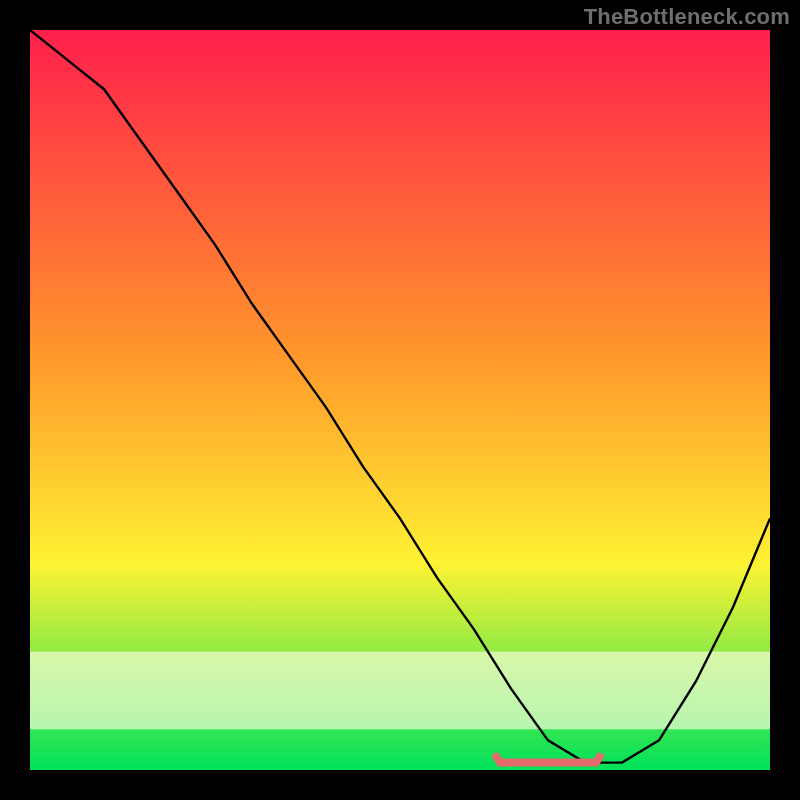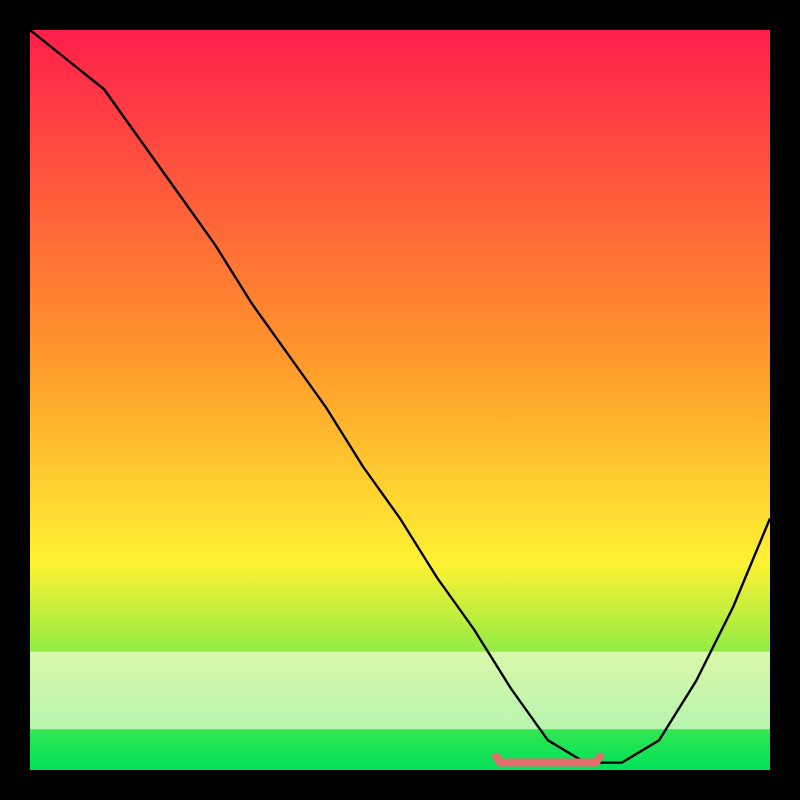--- a/index.html
+++ b/index.html
@@ -28,20 +28,21 @@
     z-index: 50;
   }
   svg {
     display: block;
   }
 </style>
 </head>
 <body>
 
 <div class="frame">
+  <div class="attribution">TheBottleneck.com</div>
 
   <svg id="chart-svg" width="800" height="800" viewBox="0 0 800 800">
     <defs>
       <linearGradient id="bg-grad" x1="0" y1="0" x2="0" y2="1">
         <stop id="g-top" offset="0%" stop-color="#ff1f4b"></stop>
         <stop id="g-mid1" offset="45%" stop-color="#ff9a2b"></stop>
         <stop id="g-mid2" offset="72%" stop-color="#fff233"></stop>
         <stop id="g-bot" offset="100%" stop-color="#00e25a"></stop>
       </linearGradient>
     </defs>

